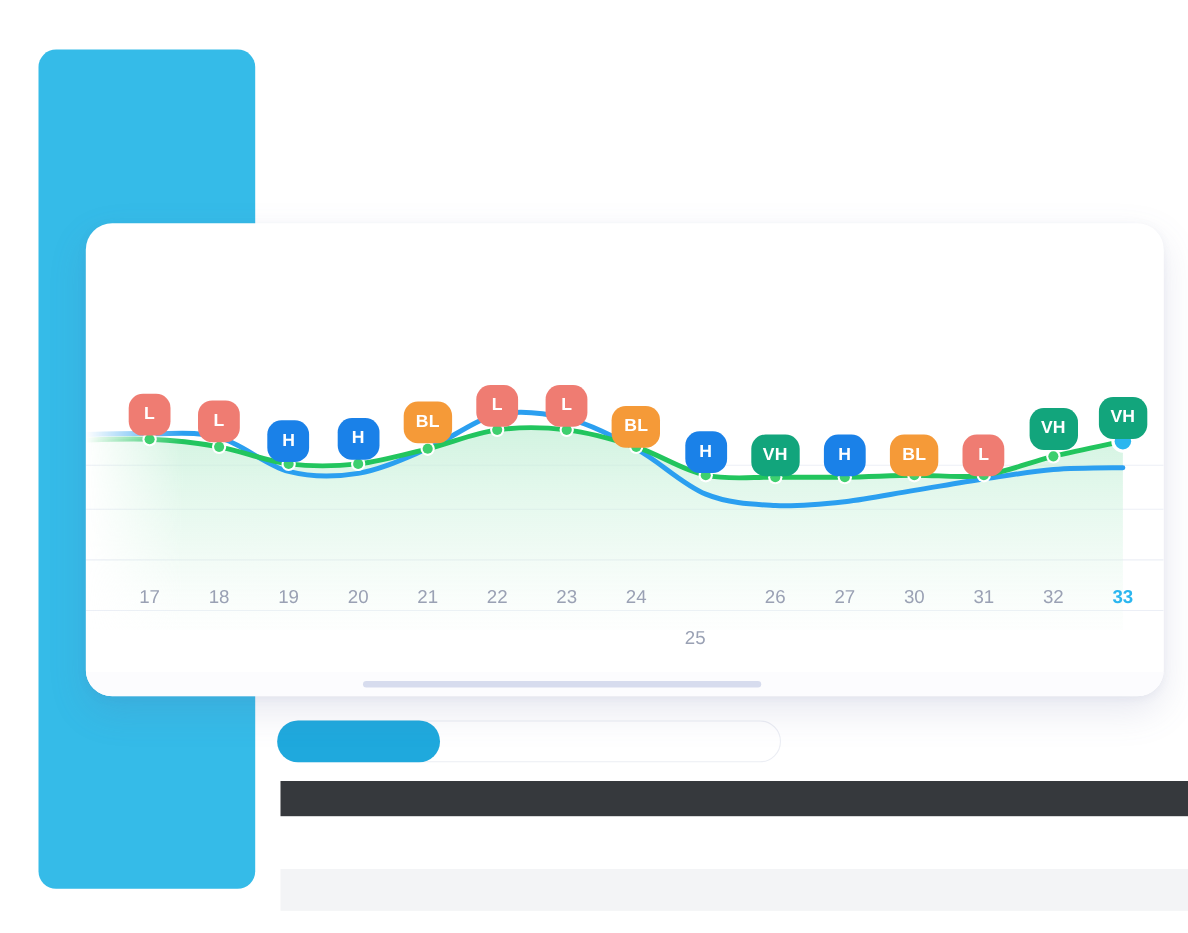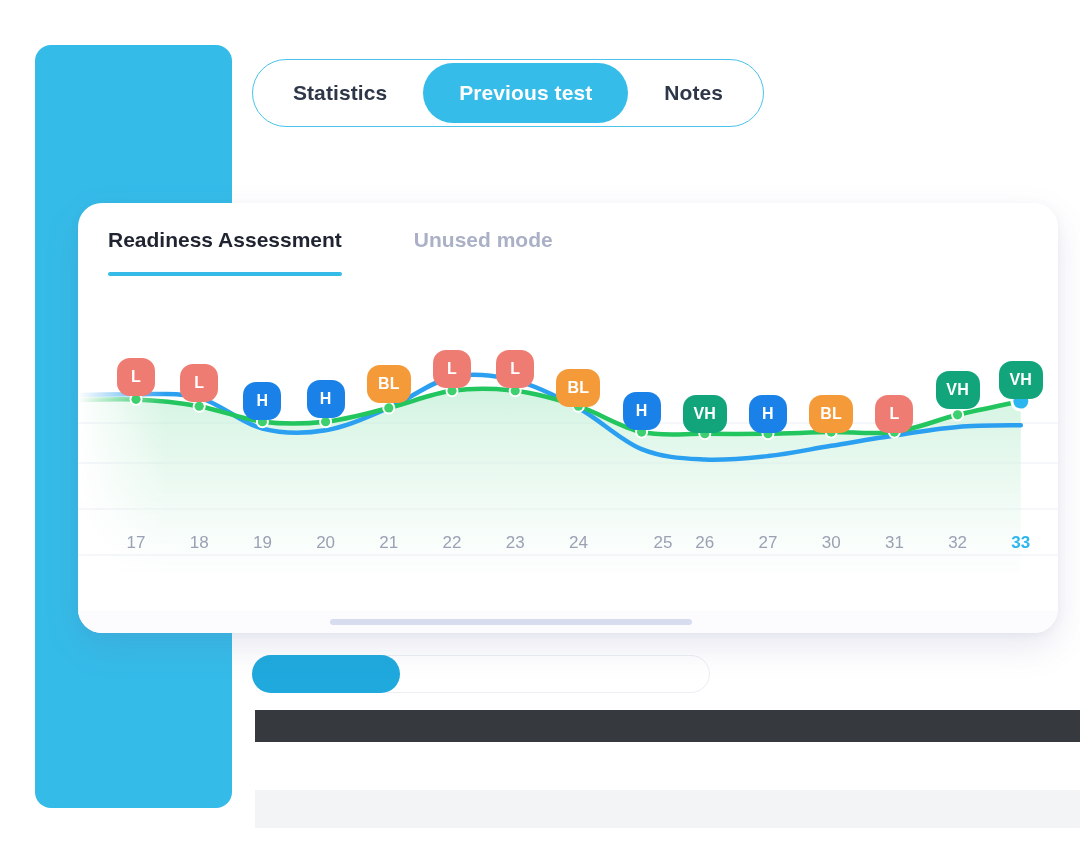--- a/index.html
+++ b/index.html
@@ -206,43 +206,23 @@
     z-index: 2;
   }
 </style>
 </head>
 <body>
 
 <div id="root">
 
   <div class="sidebar-panel"></div>
 
-  <div class="tabbar">
-    <div class="tab">
-      <span>Statistics</span>
-    </div>
-    <div class="tab active">
-      <span>Previous test</span>
-    </div>
-    <div class="tab">
-      <span>Notes</span>
-    </div>
-  </div>
 
   <div class="chart-card">
 
-    <div class="card-tabs">
-      <div class="card-tab active">
-        <span>Readiness Assessment</span>
-        <div class="underline"></div>
-      </div>
-      <div class="card-tab">
-        <span>Unused mode</span>
-      </div>
-    </div>
 
     <div class="plot">
       <svg id="chart-svg" width="980" height="260" viewBox="0 0 980 260">
           <defs>
             <linearGradient id="areaGrad" x1="0" y1="0" x2="0" y2="1">
               <stop offset="0%" stop-color="#b6ecce" stop-opacity=".62"></stop>
               <stop offset="55%" stop-color="#d2f3e0" stop-opacity=".40"></stop>
               <stop offset="100%" stop-color="#eefaf3" stop-opacity=".12"></stop>
             </linearGradient>
             <linearGradient id="fadeGrad" x1="0" y1="0" x2="1" y2="0">
@@ -296,21 +276,21 @@
 
     <div class="xaxis" id="xaxis">
         <div class="xtick" style="left: 58px;">17</div>
         <div class="xtick" style="left: 121.2px;">18</div>
         <div class="xtick" style="left: 184.4px;">19</div>
         <div class="xtick" style="left: 247.6px;">20</div>
         <div class="xtick" style="left: 310.8px;">21</div>
         <div class="xtick" style="left: 374px;">22</div>
         <div class="xtick" style="left: 437.2px;">23</div>
         <div class="xtick" style="left: 500.4px; text-align: right;">24</div>
-        <div class="xtick" style="left: 585px;">25</div>
+        <div class="xtick" style="left: 554px; margin-top: 37px;">25</div>
         <div class="xtick" style="left: 626.8px;">26</div>
         <div class="xtick" style="left: 690px;">27</div>
         <div class="xtick" style="left: 753.2px; text-align: center;">30</div>
         <div class="xtick" style="left: 816.4px;">31</div>
         <div class="xtick" style="left: 879.6px;">32</div>
         <div class="xtick current" style="left: 942.8px;">33</div>
       </div>
 
     <div class="scrolltrack">
       <div class="scrollthumb"></div>

